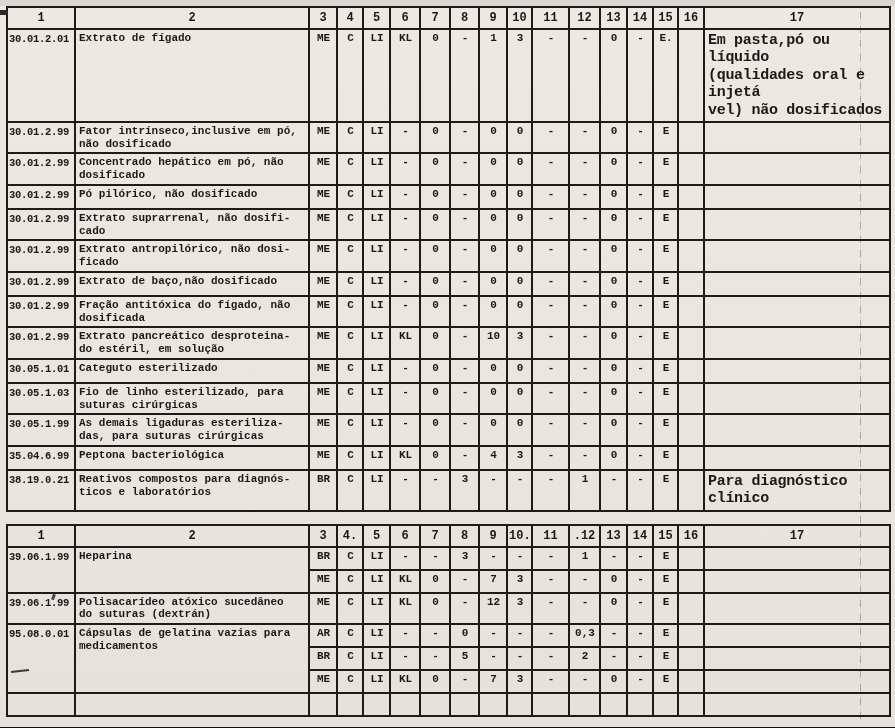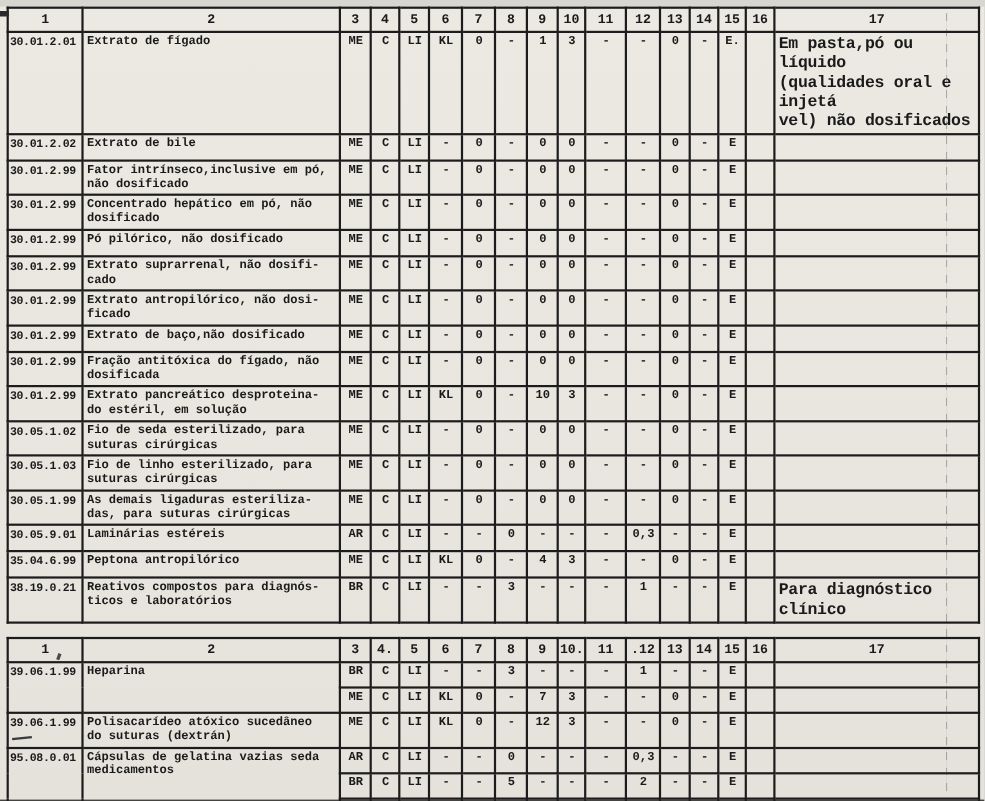--- a/index.html
+++ b/index.html
@@ -115,39 +115,20 @@
           <td class="num">-</td>
           <td class="num">0</td>
           <td class="num">-</td>
           <td class="num">E.</td>
           <td class="num"></td>
           <td class="note">Em pasta,pó ou líquido
 (qualidades oral e injetá
 vel) não dosificados</td>
         </tr>
         <tr>
-          <td class="code">30.01.2.02</td>
-          <td class="desc">Extrato de bile</td>
-          <td class="num">ME</td>
-          <td class="num">C</td>
-          <td class="num">LI</td>
-          <td class="num">-</td>
-          <td class="num">0</td>
-          <td class="num">-</td>
-          <td class="num">0</td>
-          <td class="num">0</td>
-          <td class="num">-</td>
-          <td class="num">-</td>
-          <td class="num">0</td>
-          <td class="num">-</td>
-          <td class="num">E</td>
-          <td class="num"></td>
-          <td class="note"></td>
-        </tr>
-        <tr>
           <td class="code">30.01.2.99</td>
           <td class="desc">Fator intrínseco,inclusive em pó,
 não dosificado</td>
           <td class="num">ME</td>
           <td class="num">C</td>
           <td class="num">LI</td>
           <td class="num">-</td>
           <td class="num">0</td>
           <td class="num">-</td>
           <td class="num">0</td>
@@ -292,23 +273,22 @@
           <td class="num">3</td>
           <td class="num">-</td>
           <td class="num">-</td>
           <td class="num">0</td>
           <td class="num">-</td>
           <td class="num">E</td>
           <td class="num"></td>
           <td class="note"></td>
         </tr>
         <tr>
-          <td class="code">30.05.1.02</td>
-          <td class="desc">Fio de seda esterilizado, para
-suturas cirúrgicas</td>
+          <td class="code">30.05.1.01</td>
+          <td class="desc">Categuto esterilizado</td>
           <td class="num">ME</td>
           <td class="num">C</td>
           <td class="num">LI</td>
           <td class="num">-</td>
           <td class="num">0</td>
           <td class="num">-</td>
           <td class="num">0</td>
           <td class="num">0</td>
           <td class="num">-</td>
           <td class="num">-</td>
@@ -352,41 +332,22 @@
           <td class="num">0</td>
           <td class="num">-</td>
           <td class="num">-</td>
           <td class="num">0</td>
           <td class="num">-</td>
           <td class="num">E</td>
           <td class="num"></td>
           <td class="note"></td>
         </tr>
         <tr>
-          <td class="code">30.05.9.01</td>
-          <td class="desc">Laminárias estéreis</td>
-          <td class="num">AR</td>
-          <td class="num">C</td>
-          <td class="num">LI</td>
-          <td class="num">-</td>
-          <td class="num">-</td>
-          <td class="num">0</td>
-          <td class="num">-</td>
-          <td class="num">-</td>
-          <td class="num">-</td>
-          <td class="num">0,3</td>
-          <td class="num">-</td>
-          <td class="num">-</td>
-          <td class="num">E</td>
-          <td class="num"></td>
-          <td class="note"></td>
-        </tr>
-        <tr>
           <td class="code">35.04.6.99</td>
-          <td class="desc">Peptona antropilórico</td>
+          <td class="desc">Peptona bacteriológica</td>
           <td class="num">ME</td>
           <td class="num">C</td>
           <td class="num">LI</td>
           <td class="num">KL</td>
           <td class="num">0</td>
           <td class="num">-</td>
           <td class="num">4</td>
           <td class="num">3</td>
           <td class="num">-</td>
           <td class="num">-</td>
@@ -512,21 +473,21 @@
           <td class="num">-</td>
           <td class="num">-</td>
           <td class="num">0</td>
           <td class="num">-</td>
           <td class="num">E</td>
           <td class="num"></td>
           <td class="note"></td>
         </tr>
         <tr>
           <td class="code" rowspan="3">95.08.0.01</td>
-          <td class="desc" rowspan="3">Cápsulas de gelatina vazias seda
+          <td class="desc" rowspan="3">Cápsulas de gelatina vazias para
 medicamentos</td>
           <td class="num">AR</td>
           <td class="num">C</td>
           <td class="num">LI</td>
           <td class="num">-</td>
           <td class="num">-</td>
           <td class="num">0</td>
           <td class="num">-</td>
           <td class="num">-</td>
           <td class="num">-</td>

